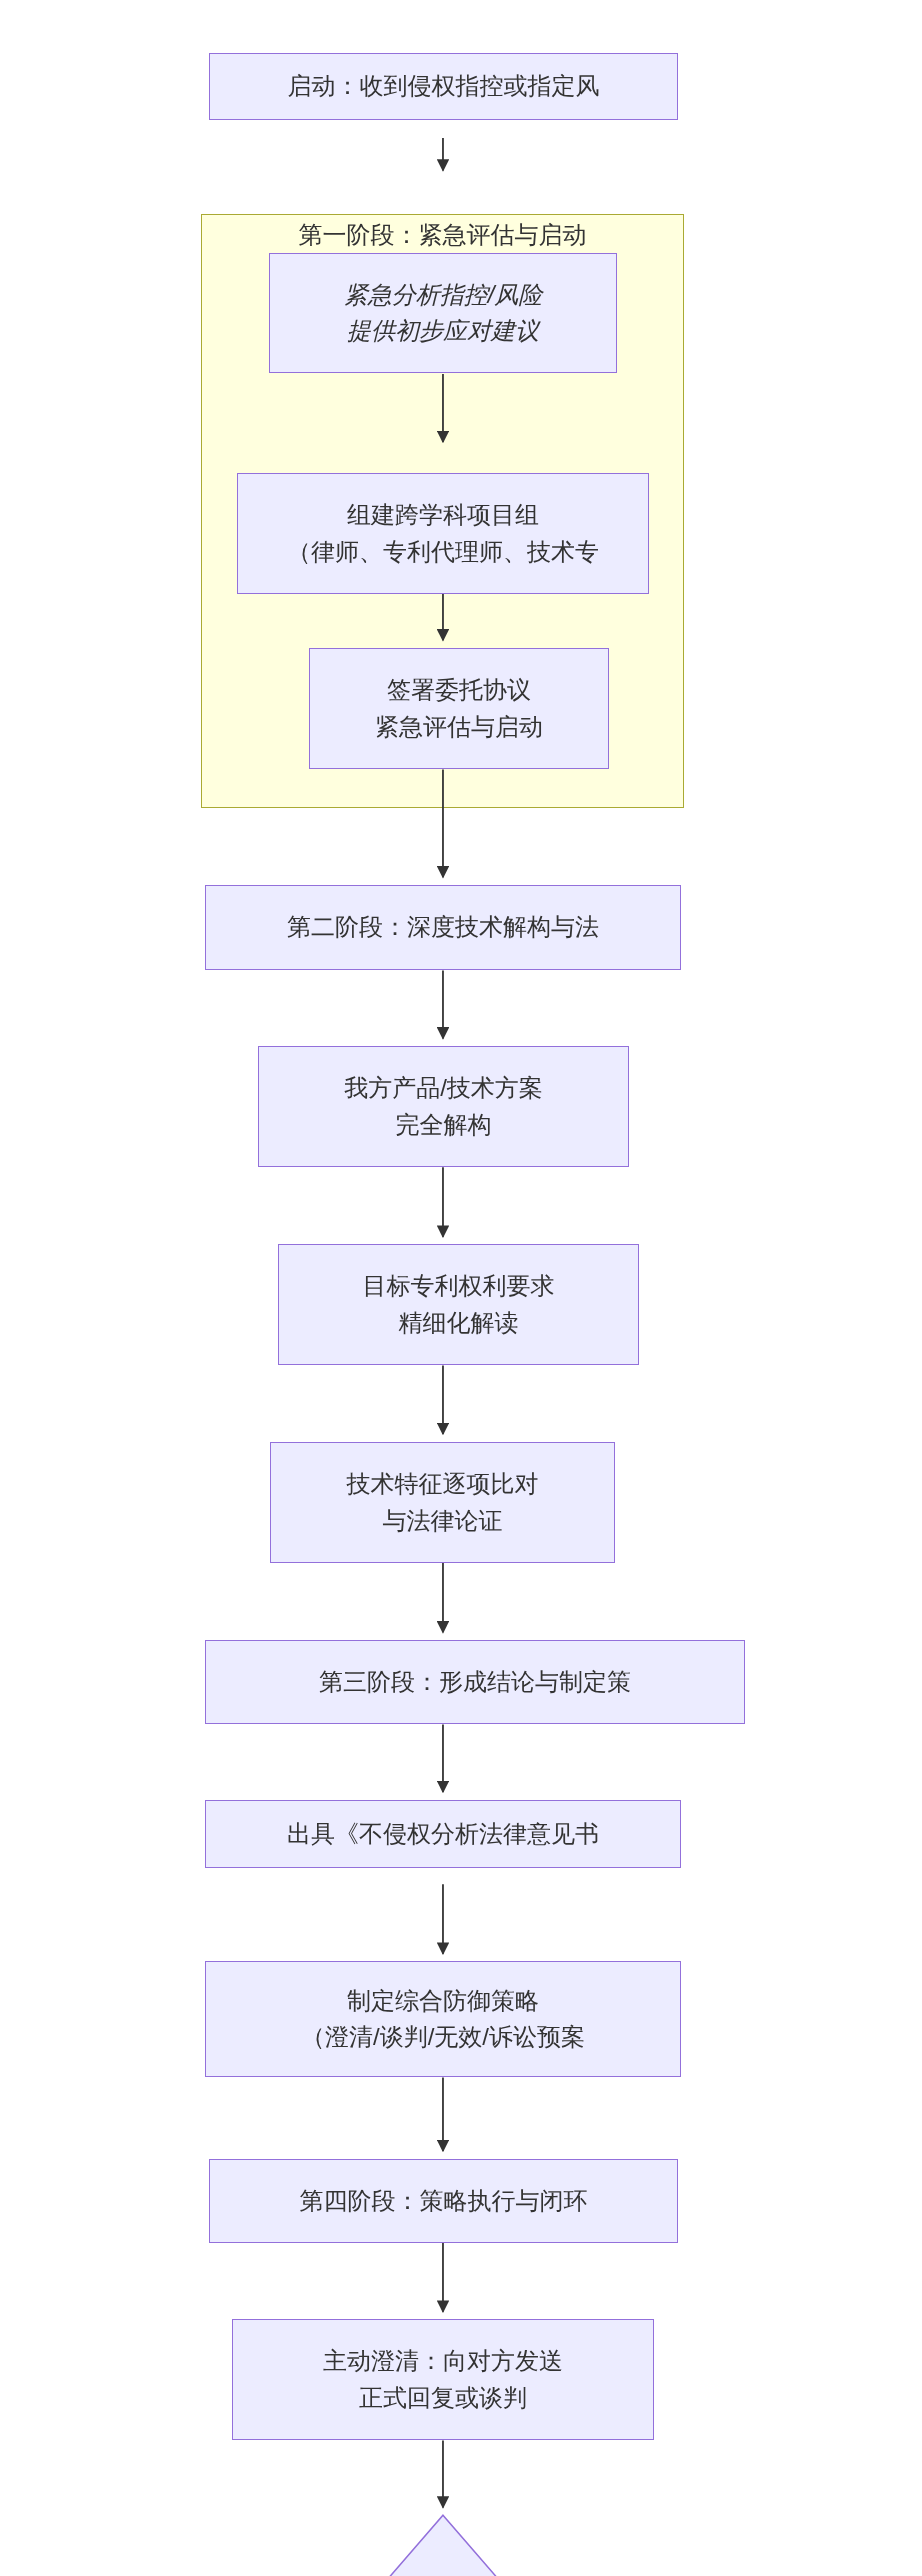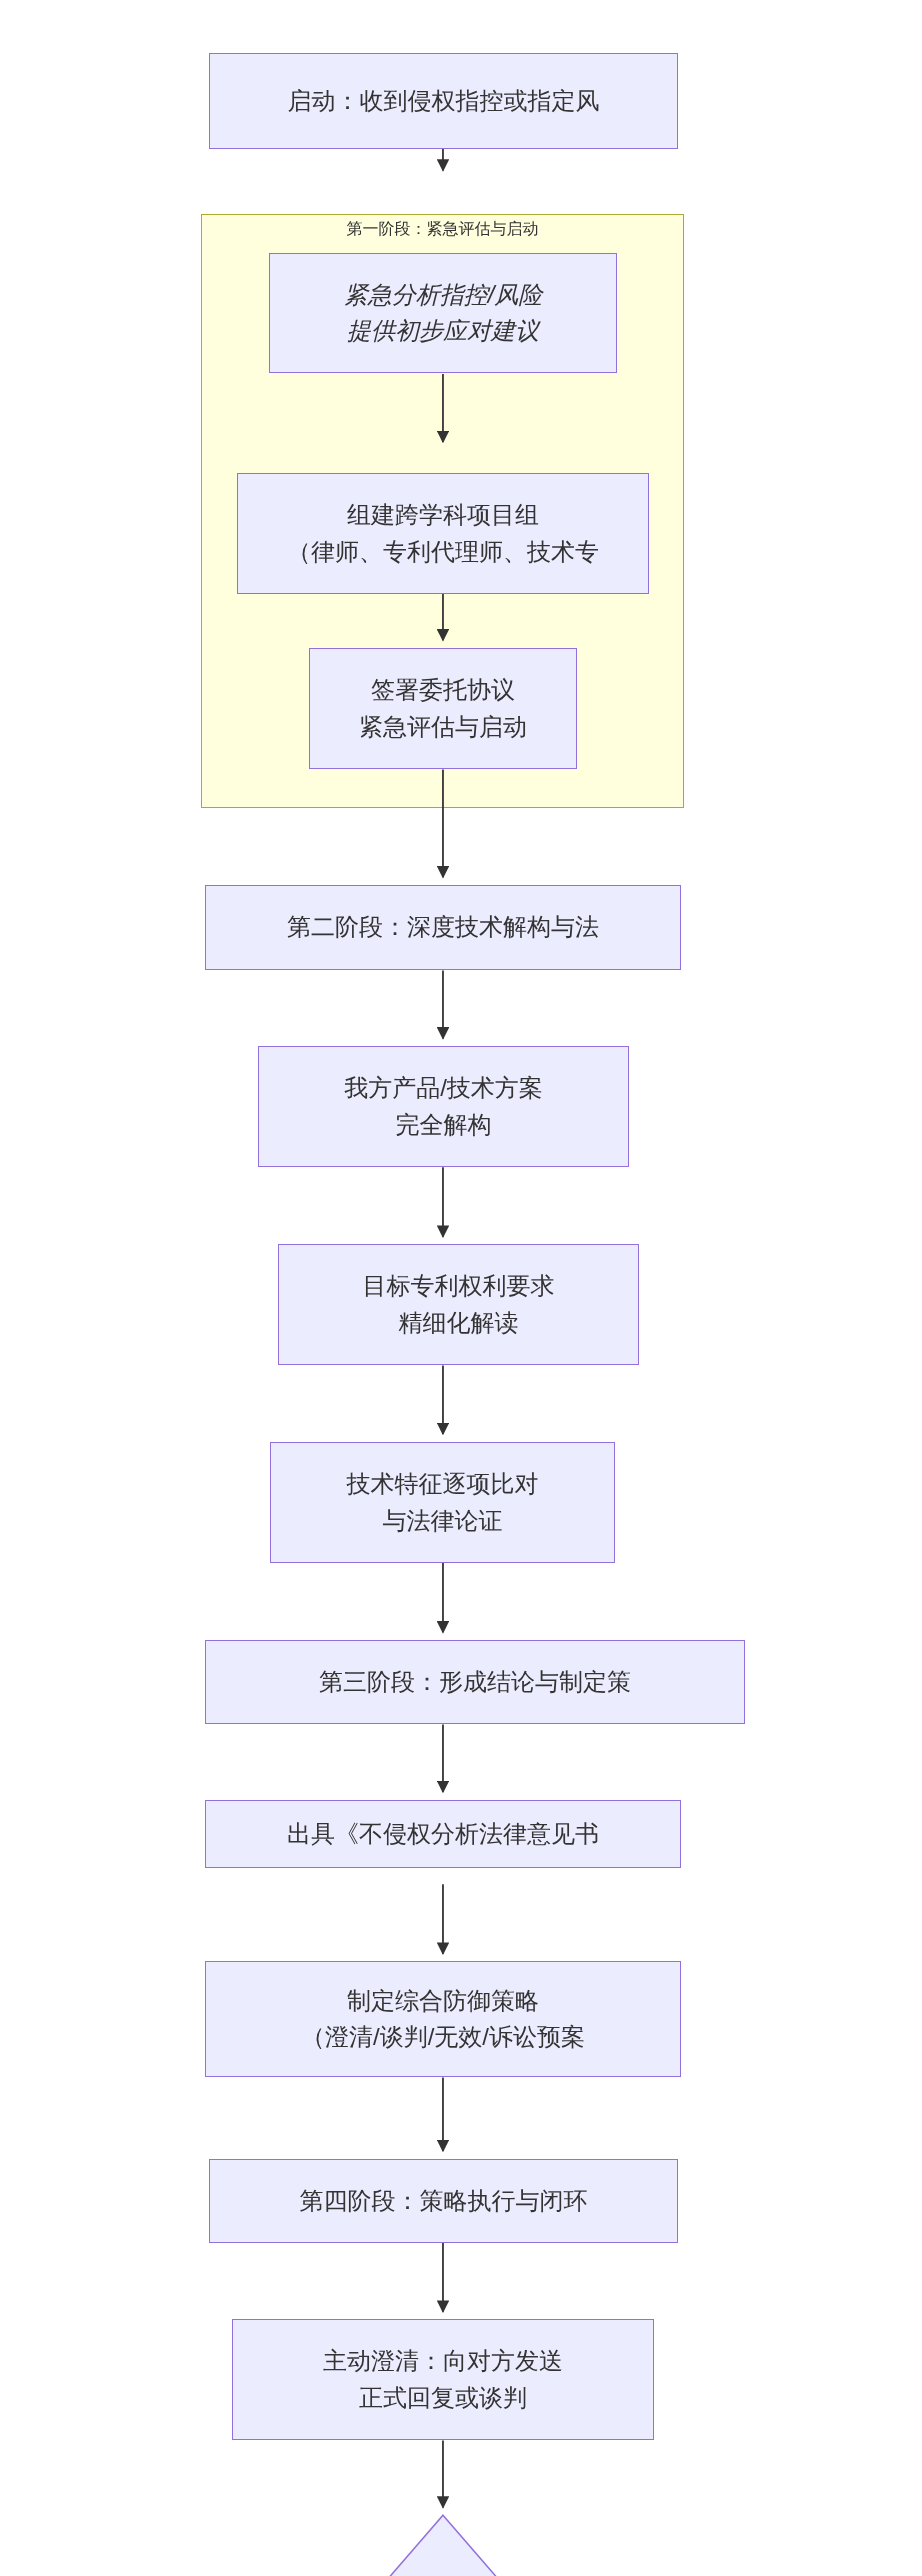--- a/index.html
+++ b/index.html
@@ -45,21 +45,21 @@
     background: #FFFFDE;
     border: 1.5px solid #AAAA33;
     z-index: 0;
   }
   .subgraph-title {
     position: absolute;
     left: 0;
     top: 4.1px;
     width: 100%;
     text-align: center;
-    font-size: 16px;
+    font-size: 24px;
     color: #333333;
     white-space: nowrap;
     overflow: hidden;
     z-index: 1;
   }
 </style>
 </head>
 <body>
 
 <div id="canvas">
@@ -88,35 +88,35 @@
       <path d="M1000,5338 C1070,5450 1138,5560 1163,5678" marker-end="url(#arrow)"></path>
       <path d="M1165,5935 L1165,6068" marker-end="url(#arrow)"></path>
     </g>
     <polygon points="860,4882 1118,5180 860,5478 602,5180" fill="#ECECFF" stroke="#9370DB" stroke-width="3"></polygon>
   </svg>
 
   <div class="subgraph" style="left:201px; top:214px; width:483px; height:594px;">
     <div class="subgraph-title">第一阶段：紧急评估与启动</div>
   </div>
 
-  <div class="node" style="left:209px; top:53px; width:469px; height:96px;justify-content:center;">
+  <div class="node" style="left:209px; top:53px; width:469px; height:67px;justify-content:center;">
     <span>启动：收到侵权指控或指定风</span>
   </div>
 
   <div class="node" style="left:269px; top:253px; width:348px; height:120px;font-style:italic;">
     <span>紧急分析指控/风险</span>
     <span>提供初步应对建议</span>
   </div>
 
   <div class="node" style="left:237px; top:473px; width:412px; height:121px;">
     <span>组建跨学科项目组</span>
     <span>（律师、专利代理师、技术专</span>
   </div>
 
-  <div class="node" style="left:309px; top:648px; width:268px; height:121px;">
+  <div class="node" style="left:309px; top:648px; width:300px; height:121px;">
     <span>签署委托协议</span>
     <span>紧急评估与启动</span>
   </div>
 
   <div class="node" style="left:205px; top:885px; width:476px; height:85px;">
     <span>第二阶段：深度技术解构与法</span>
   </div>
 
   <div class="node" style="left:258px; top:1046px; width:371px; height:121px;">
     <span>我方产品/技术方案</span>

